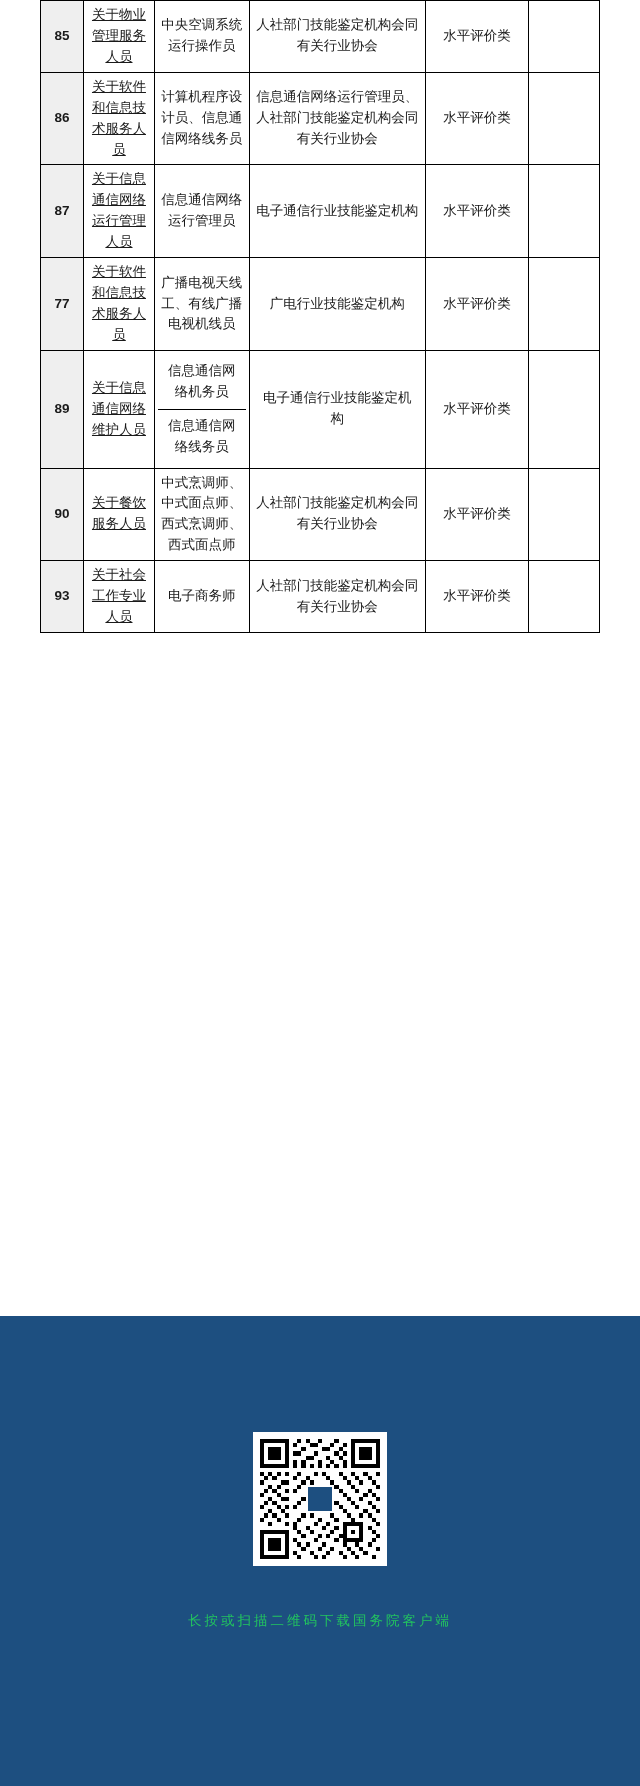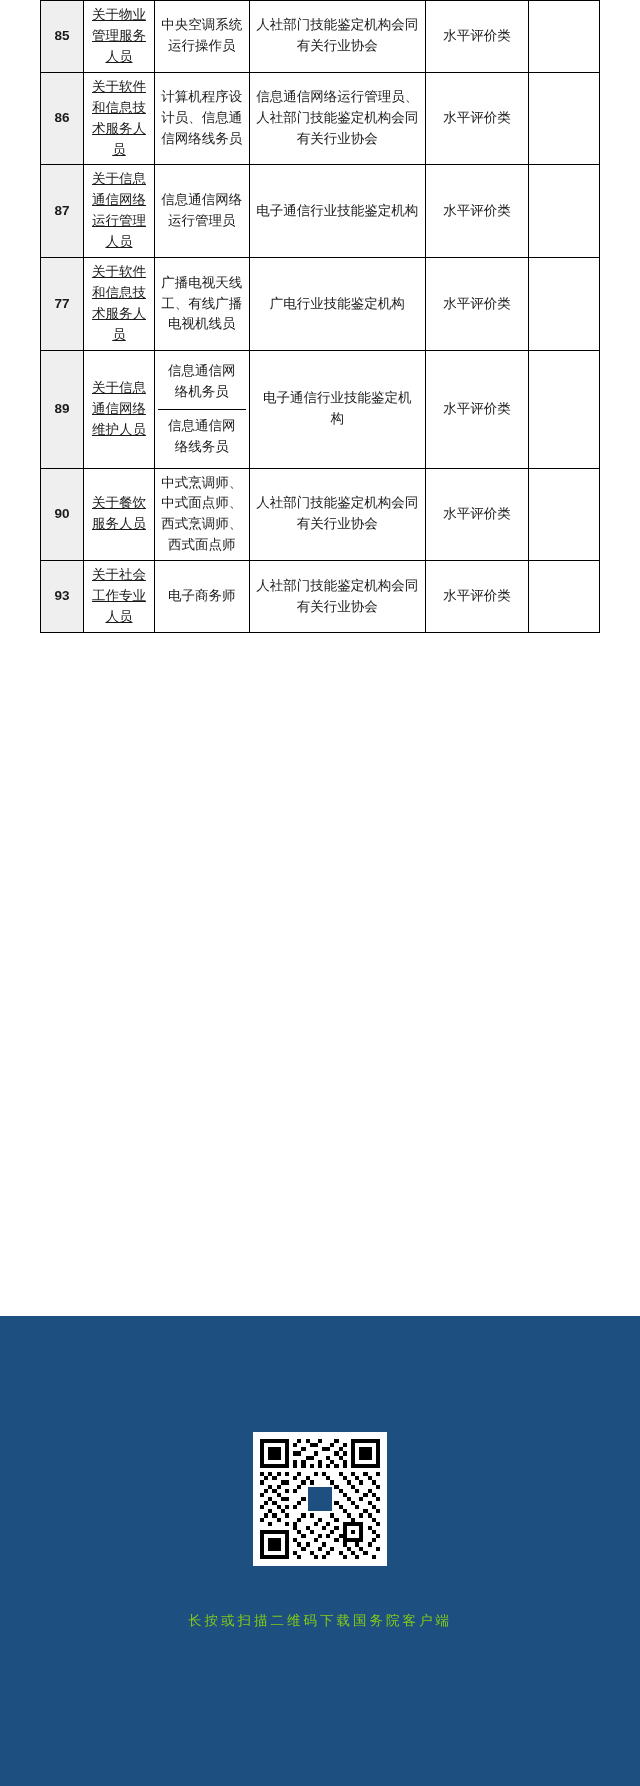--- a/index.html
+++ b/index.html
@@ -100,21 +100,21 @@
     justify-content: center;
   }
   .qr {
     width: 120px; height: 120px;
     position: relative;
     background: #fff;
   }
   .qr svg { display:block; }
   .footer-text {
     margin-top: 46px;
-    color: #84cc16;
+    color: #22c55e;
     font-size: 13.5px;
     letter-spacing: 3px;
   }
 </style>
 </head>
 <body>
 
 <div id="page">
 
   <div class="table-wrap">

